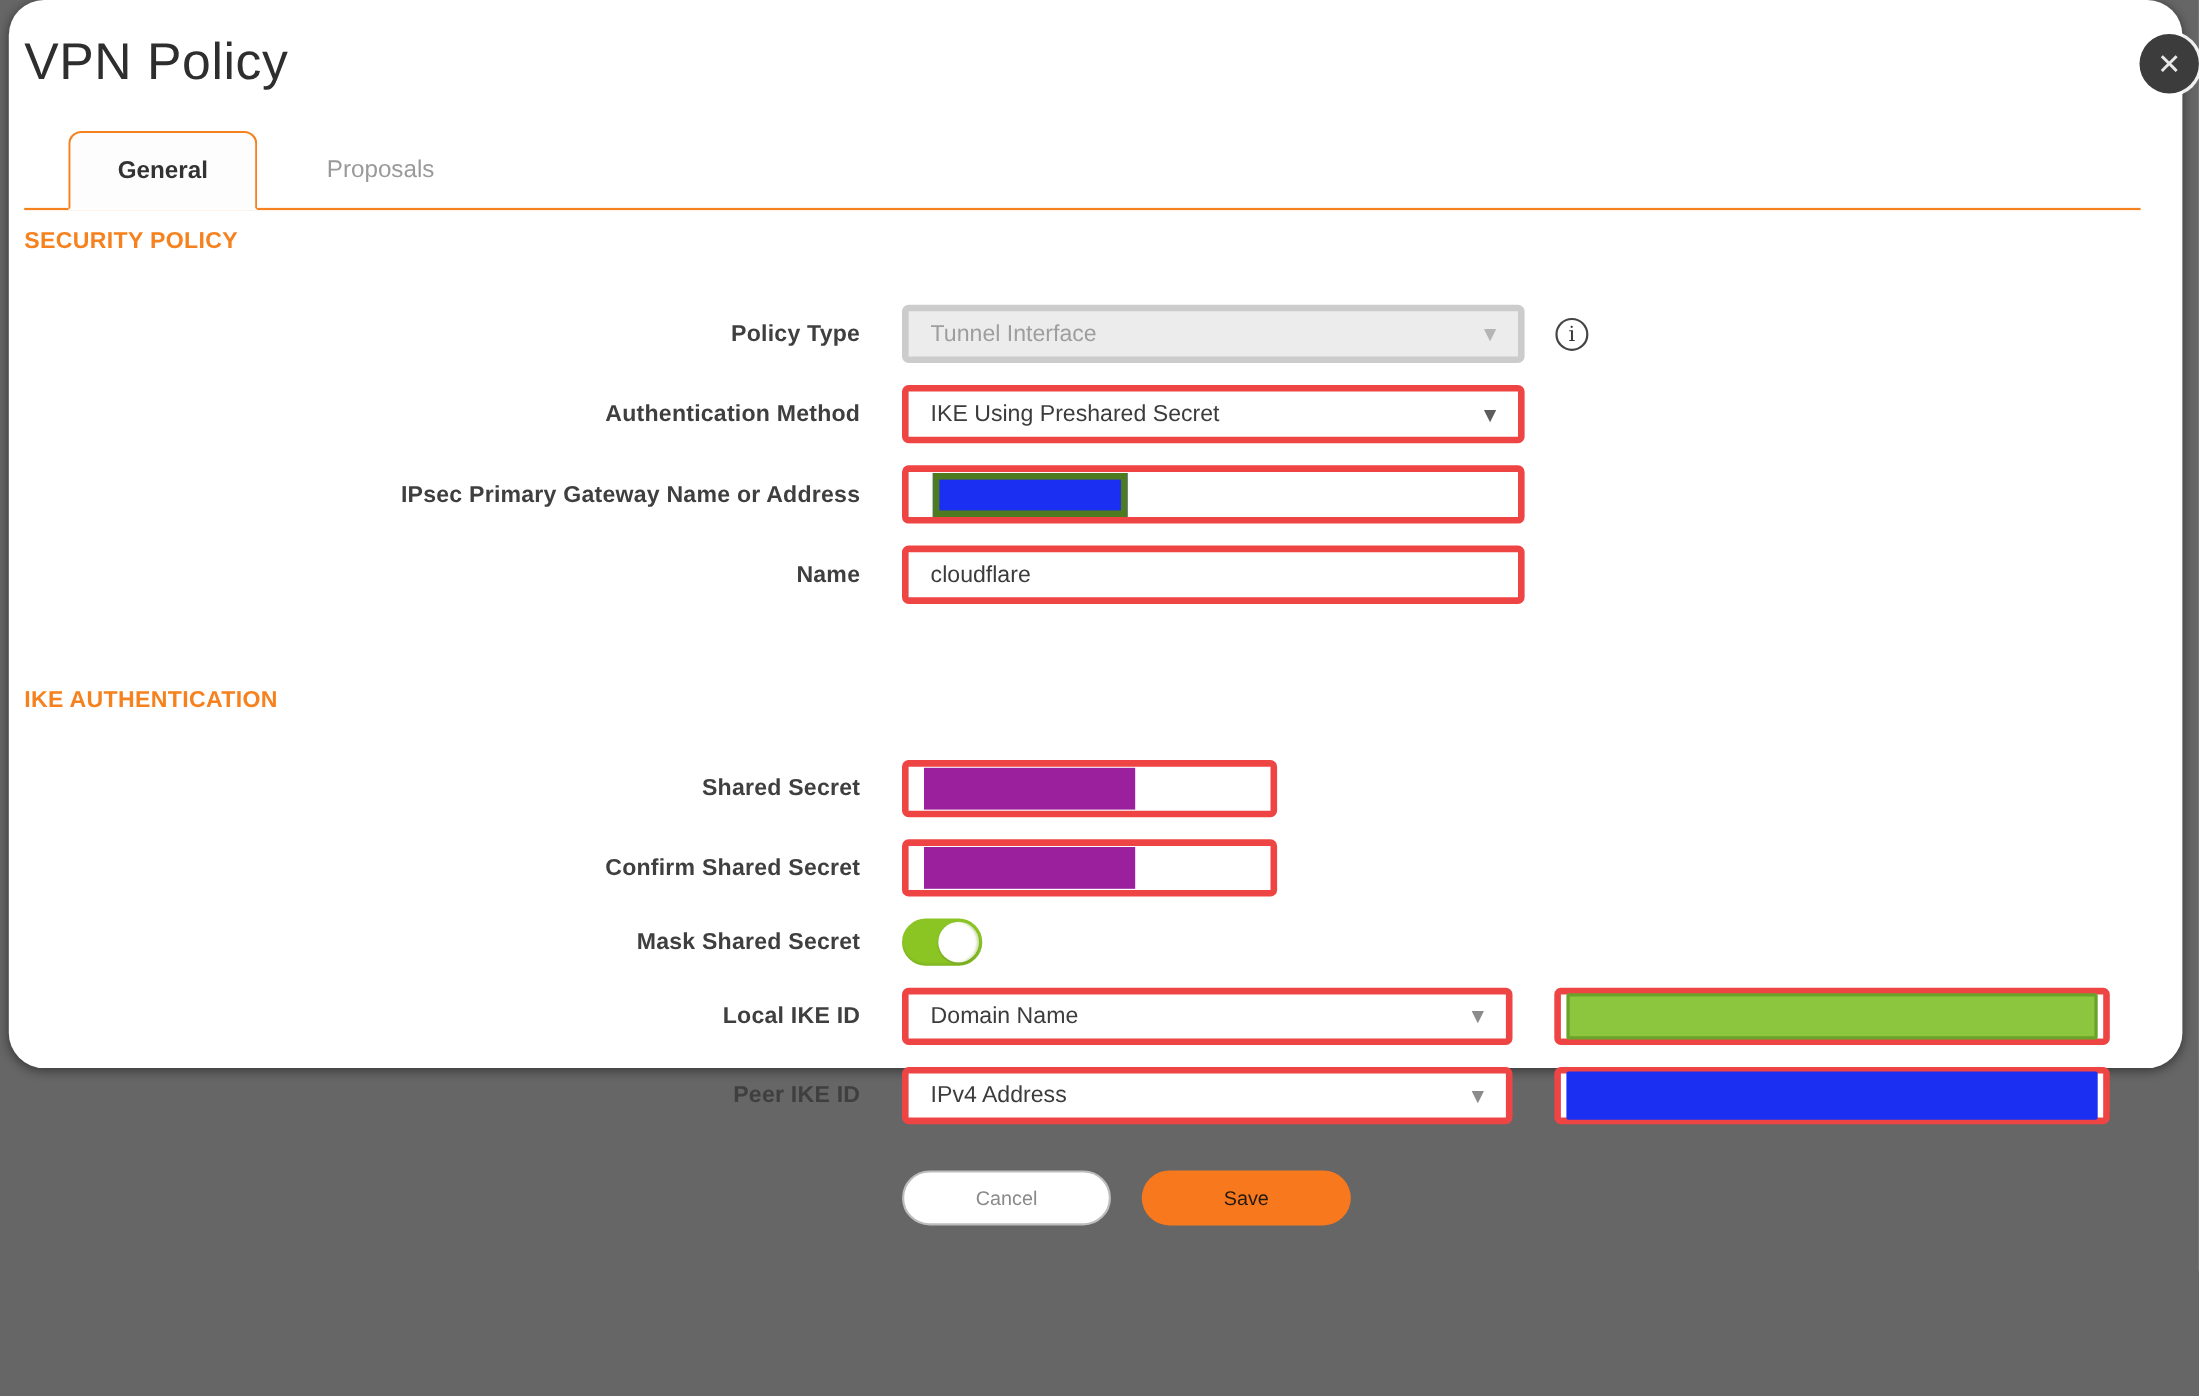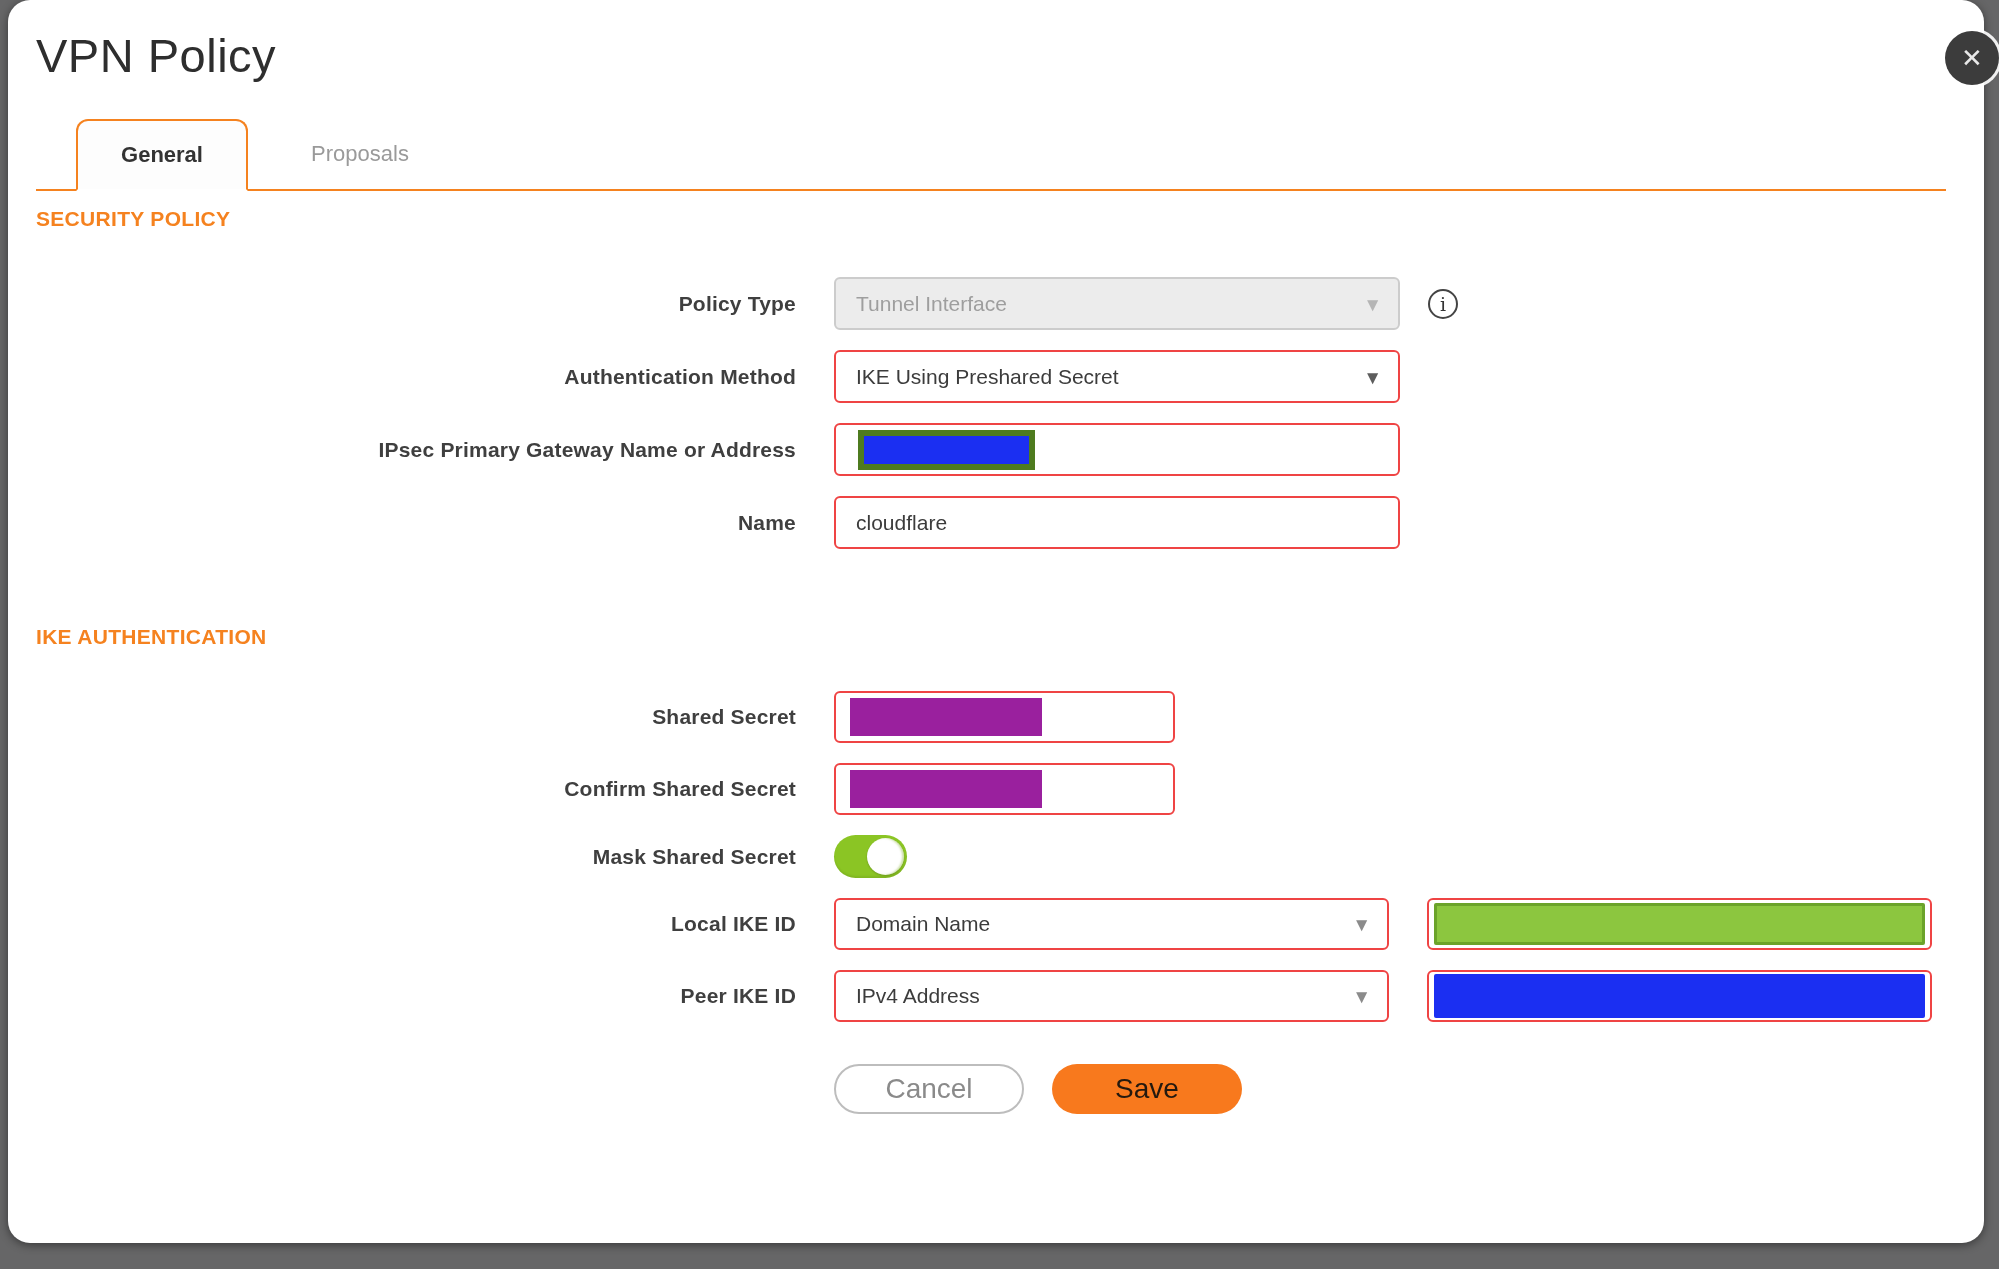--- a/index.html
+++ b/index.html
@@ -3,24 +3,24 @@
 <meta charset="utf-8">
 <style>
   * { box-sizing: border-box; margin: 0; padding: 0; }
   html,body { width:1999px; height:1269px; overflow:hidden; }
   body {
     background:#666667;
     font-family:"Liberation Sans", sans-serif;
     position:relative;
   }
   .modal {
-    position:absolute; left:8px; top:0; width:1976px; height:1243px;
-    background:#ffffff; border-radius:22px;
+    position:absolute; left:8px; top:0; width:1976px; height:971px;
+    background:#ffffff; border-radius:32px;
     box-shadow:0 2px 10px rgba(0,0,0,.45);
-    padding:22px 38px 0 28px;
+    padding:22px 38px 0 14px;
   }
   .close-btn {
     position:absolute; left:1945px; top:31px; width:54px; height:54px;
     border-radius:50%; background:#3c3c3c; color:#e9e9e9;
     display:flex; align-items:center; justify-content:center;
     font-size:26px; line-height:1; cursor:pointer; z-index:10;
     box-shadow:0 0 0 3px rgba(255,255,255,.9);
   }
   .title {
     font-size:47px; font-weight:400; color:#2e2e2e; letter-spacing:.5px;
@@ -50,21 +50,21 @@
     margin-top:16px;
   }
   .form { margin-top:46px; }
   .row { display:flex; align-items:center; margin-bottom:20px; }
   .row-label {
     width:760px; text-align:right; font-weight:bold; font-size:21px;
     color:#3f3f3f; margin-right:38px; flex:none; letter-spacing:.2px;
   }
   .control { position:relative; display:flex; align-items:center; }
   .select, .textbox {
-    border:2px solid #ef4444; border-radius:6px; background:#ffffff;
+    border:6px solid #ef4444; border-radius:6px; background:#ffffff;
     font-size:21px; color:#3c3c3c; display:flex; align-items:center;
     padding:0 20px; position:relative;
   }
   .select-lg, .input-lg { width:566px; height:53px; }
   .input-sm { width:341px; height:52px; }
   .select-md { width:555px; height:52px; }
   .value-field { width:505px; height:52px; margin-left:38px; padding:0 5px; }
   .select .caret {
     position:absolute; right:16px; top:50%; transform:translateY(-44%);
     font-size:19px; color:#6e6e6e; pointer-events:none;
@@ -96,21 +96,21 @@
   }
   .toggle .knob {
     position:absolute; right:3px; top:3px; width:37px; height:37px;
     border-radius:50%; background:#ffffff;
     box-shadow:inset -2px 0 2px rgba(120,170,30,.35), 0 1px 2px rgba(0,0,0,.2);
   }
   
   .btn-row { display:flex; margin-left:798px; margin-top:42px; }
   .btn {
     height:50px; width:190px; border-radius:25px; display:flex;
-    align-items:center; justify-content:center; font-size:28px; cursor:pointer;
+    align-items:center; justify-content:center; font-size:18px; cursor:pointer;
   }
   .btn-cancel { border:2px solid #bdbdbd; color:#8a8a8a; background:#fff; }
   .btn-save { background:#f8791d; color:#24190f; margin-left:28px; font-weight:500; }
 </style>
 </head>
 <body>
 
 <div class="modal">
 
   <div class="title">VPN Policy</div>

